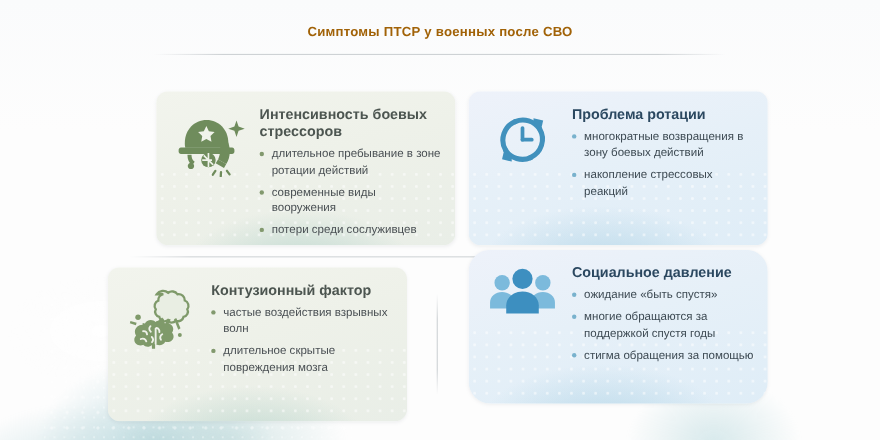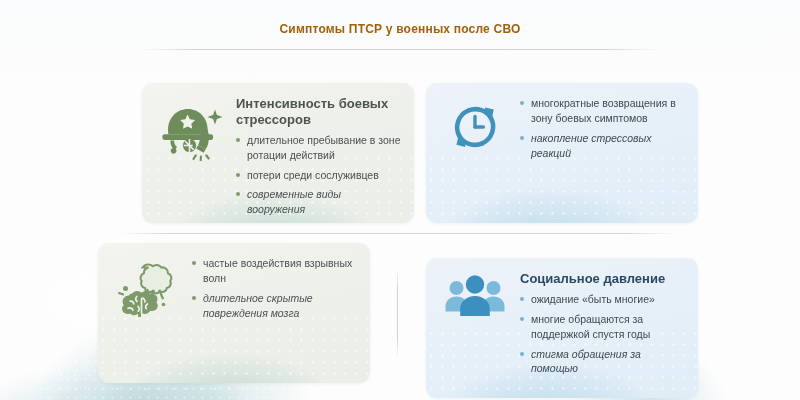--- a/index.html
+++ b/index.html
@@ -116,21 +116,21 @@
     height: 140px;
     border-radius: 11px;
     overflow: hidden;
     box-sizing: border-box;
     padding: 12px 12px 10px 12px;
     box-shadow: 0 1px 3px rgba(120,130,135,0.10);
   }
   .card.pos-tl { left: 16px;    top: 0; margin-left: 28px; }
   .card.pos-tr { left: 328px; top: 0; }
   .card.pos-bl { left: 0;    top: 160px; }
-  .card.pos-br { left: 328px; top: 175px; }
+  .card.pos-br { left: 328px; top: 144px; border-radius: 20px; }
 
   
   .card.theme-green {
     background:
       radial-gradient(ellipse 150px 80px at 48% 118%, rgba(152,196,186,0.55), rgba(152,196,186,0) 72%),
       linear-gradient(165deg, #f2f4ed 0%, #eef1e9 45%, #e9eee7 100%);
   }
   
   .card.theme-blue {
     background:
@@ -185,21 +185,21 @@
     padding: 0;
   }
   .bullets li {
     position: relative;
     padding-left: 11px;
     margin-bottom: 5px;
     font-size: 10.5px;
     line-height: 1.42;
     color: #4a5054;
   }
-  .bullets li:last-child { margin-bottom: 0; font-style: italic; }
+  .bullets li:last-child { margin-bottom: 0; }
   .bullets li::before {
     content: "";
     position: absolute;
     left: 0;
     top: 5px;
     width: 4px;
     height: 4px;
     border-radius: 50%;
   }
   .theme-green .bullets li::before { background: #82996e; }
@@ -279,22 +279,22 @@
               <path d="M48.3 56.3l2.4 3.2"></path>
             </g>
 
             <path d="M57 10.5l1.9 5.6 5.6 1.9-5.6 1.9L57 25.5l-1.9-5.6-5.6-1.9 5.6-1.9z" fill="#6f8c5c"></path>
           </svg>
         </div>
         <div class="card-body">
           <h2 class="card-heading">Интенсивность боевых стрессоров</h2>
           <ul class="bullets">
             <li>длительное пребывание в зоне ротации действий</li>
+            <li>современные виды вооружения</li>
             <li>потери среди сослуживцев</li>
-            <li>современные виды вооружения</li>
           </ul>
         </div>
       </div>
     </div>
 
     <div class="card theme-blue pos-tr">
       <div class="card-speckle"></div>
       <div class="card-inner">
         <div class="icon-wrap">
           <svg width="58" height="56" viewBox="0 0 58 56" aria-hidden="true">
@@ -311,22 +311,23 @@
               <path d="M19.2 47.9l-8.8-2.1 2.1-8.8 3.4 3.4 3.3 4.1z"></path>
             </g>
 
             <g stroke="#4191bd" stroke-width="3.4" stroke-linecap="round" fill="none">
               <path d="M29 28V17.4"></path>
               <path d="M29 28h8.4"></path>
             </g>
           </svg>
         </div>
         <div class="card-body">
+          <h2 class="card-heading">Проблема ротации</h2>
           <ul class="bullets">
-            <li>многократные возвращения в зону боевых симптомов</li>
+            <li>многократные возвращения в зону боевых действий</li>
             <li>накопление стрессовых  реакций</li>
           </ul>
         </div>
       </div>
     </div>
 
     <div class="card theme-green pos-bl">
       <div class="card-speckle"></div>
       <div class="card-inner">
         <div class="icon-wrap">
@@ -357,20 +358,21 @@
             </g>
 
             <g fill="#7f9a6a">
               <circle cx="11.5" cy="29.5" r="2.5"></circle>
               <circle cx="49.5" cy="45.5" r="1.8"></circle>
               <path d="M4.6 32.8l5.6 1.6-.7 2.3-5.5-1.9z"></path>
             </g>
           </svg>
         </div>
         <div class="card-body">
+          <h2 class="card-heading">Контузионный фактор</h2>
           <ul class="bullets">
             <li>частые воздействия взрывных волн</li>
             <li>длительное скрытые повреждения мозга</li>
           </ul>
         </div>
       </div>
     </div>
 
     <div class="card theme-blue pos-br">
       <div class="card-speckle"></div>
@@ -390,21 +392,21 @@
 
             <g fill="#3d8fc0">
               <circle cx="31" cy="10.5" r="9.2"></circle>
               <path d="M31 22c8.2 0 14.8 5.6 14.8 12.6V42H16.2v-7.4C16.2 27.6 22.8 22 31 22z"></path>
             </g>
           </svg>
         </div>
         <div class="card-body">
           <h2 class="card-heading">Социальное давление</h2>
           <ul class="bullets">
-            <li>ожидание «быть многие»</li>
+            <li>ожидание «быть спустя»</li>
             <li>многие обращаются за поддержкой спустя годы</li>
             <li>стигма обращения за помощью</li>
           </ul>
         </div>
       </div>
     </div>
 
   </div>
 </div>
 

